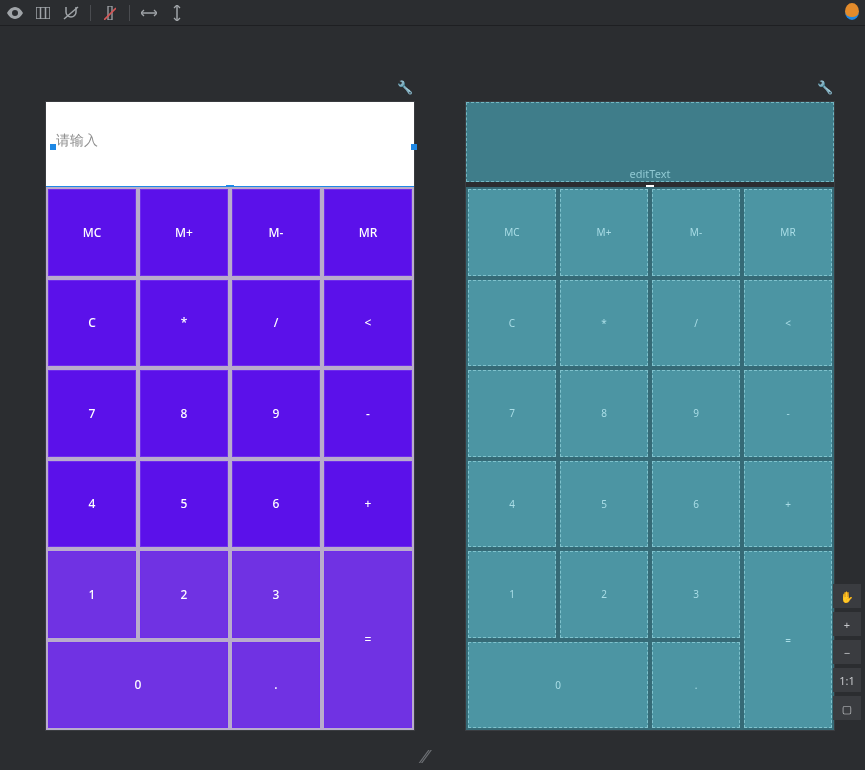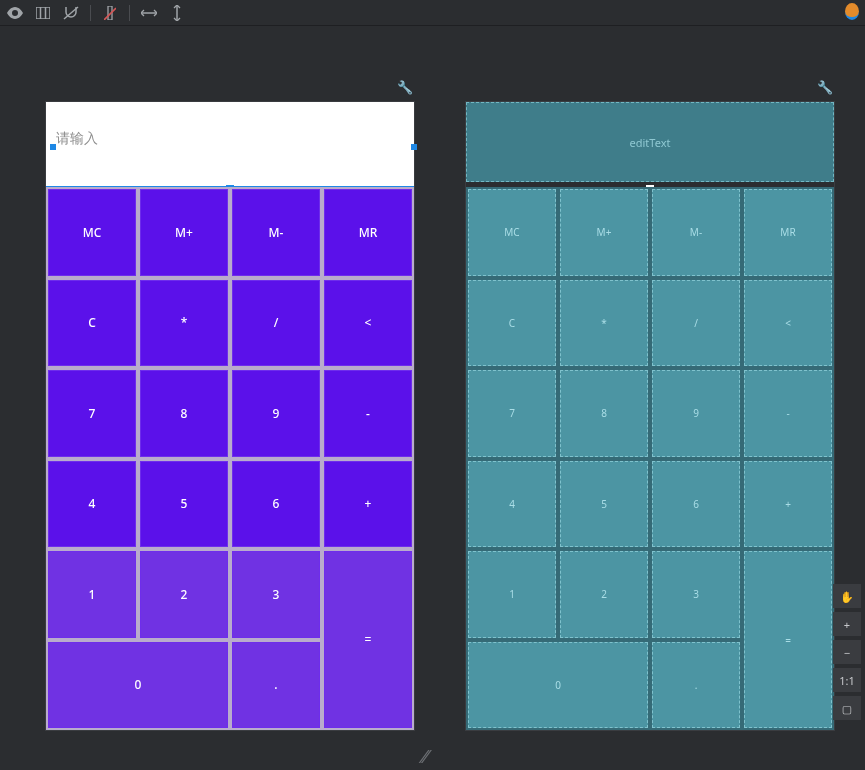--- a/index.html
+++ b/index.html
@@ -49,21 +49,21 @@
 
   
   .design-input {
     height:85px;
     background:#ffffff;
     border-bottom:1px solid #1e88e5;
     position:relative;
   }
   .design-input .hint {
     position:absolute; left:10px; top:28px;
-    color:#8e8e8e; font-size:14px;font-family:Liberation Mono, monospace;
+    color:#8e8e8e; font-size:14px;
   }
   .sel-dot { position:absolute; left:4px;  top:50%; width:6px; height:6px; background:#1e88e5; }
   .sel-dot2{ position:absolute; right:-3px; top:50%; width:6px; height:6px; background:#1e88e5; }
 
   .grid-area {
     position:absolute;
     top:85px; left:0; right:0; bottom:0;
     background:#b9abcc;
     display:grid;
     grid-template-columns: repeat(4,1fr);
@@ -94,21 +94,21 @@
     transform:translateX(-50%);
   }
 
   
   .bp-input {
     height:80px;
     background:#3f7d8a;
     border:1px dashed #72b7c3;
     position:relative;
     display:flex;
-    align-items:center;
+    align-items:flex-end;
     justify-content:center;
   }
   .bp-input .hint {
     color:#8fc8d2; font-size:11px;
   }
   .bp-grid {
     position:absolute;
     top:85px; left:0; right:0; bottom:0;
     background:#356a76;
     display:grid;

